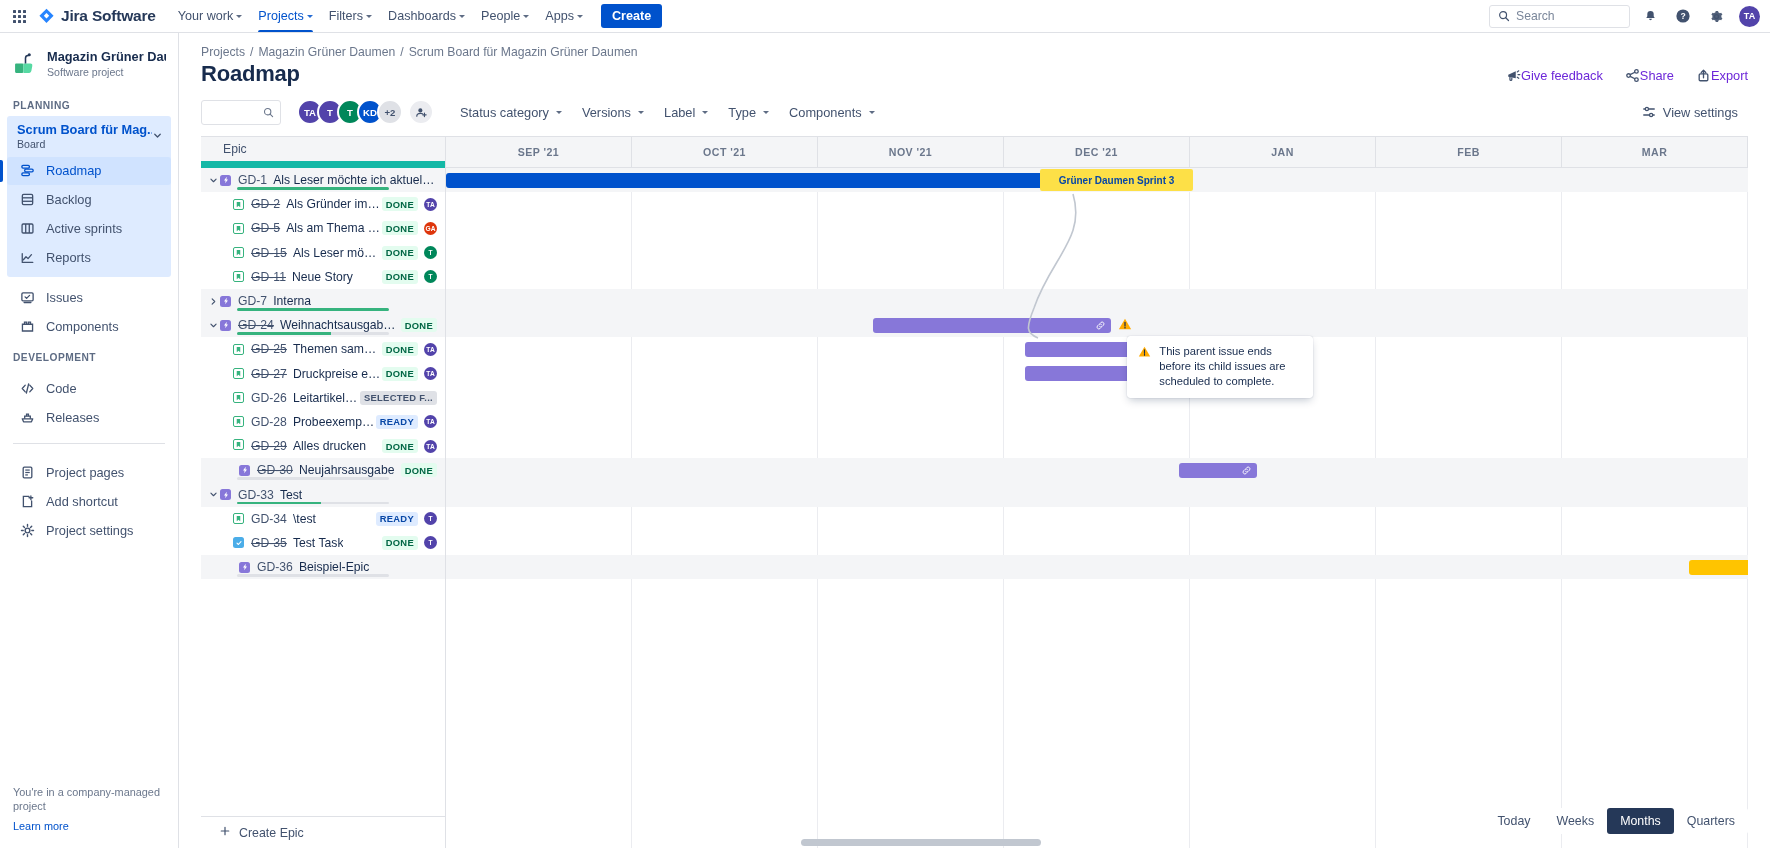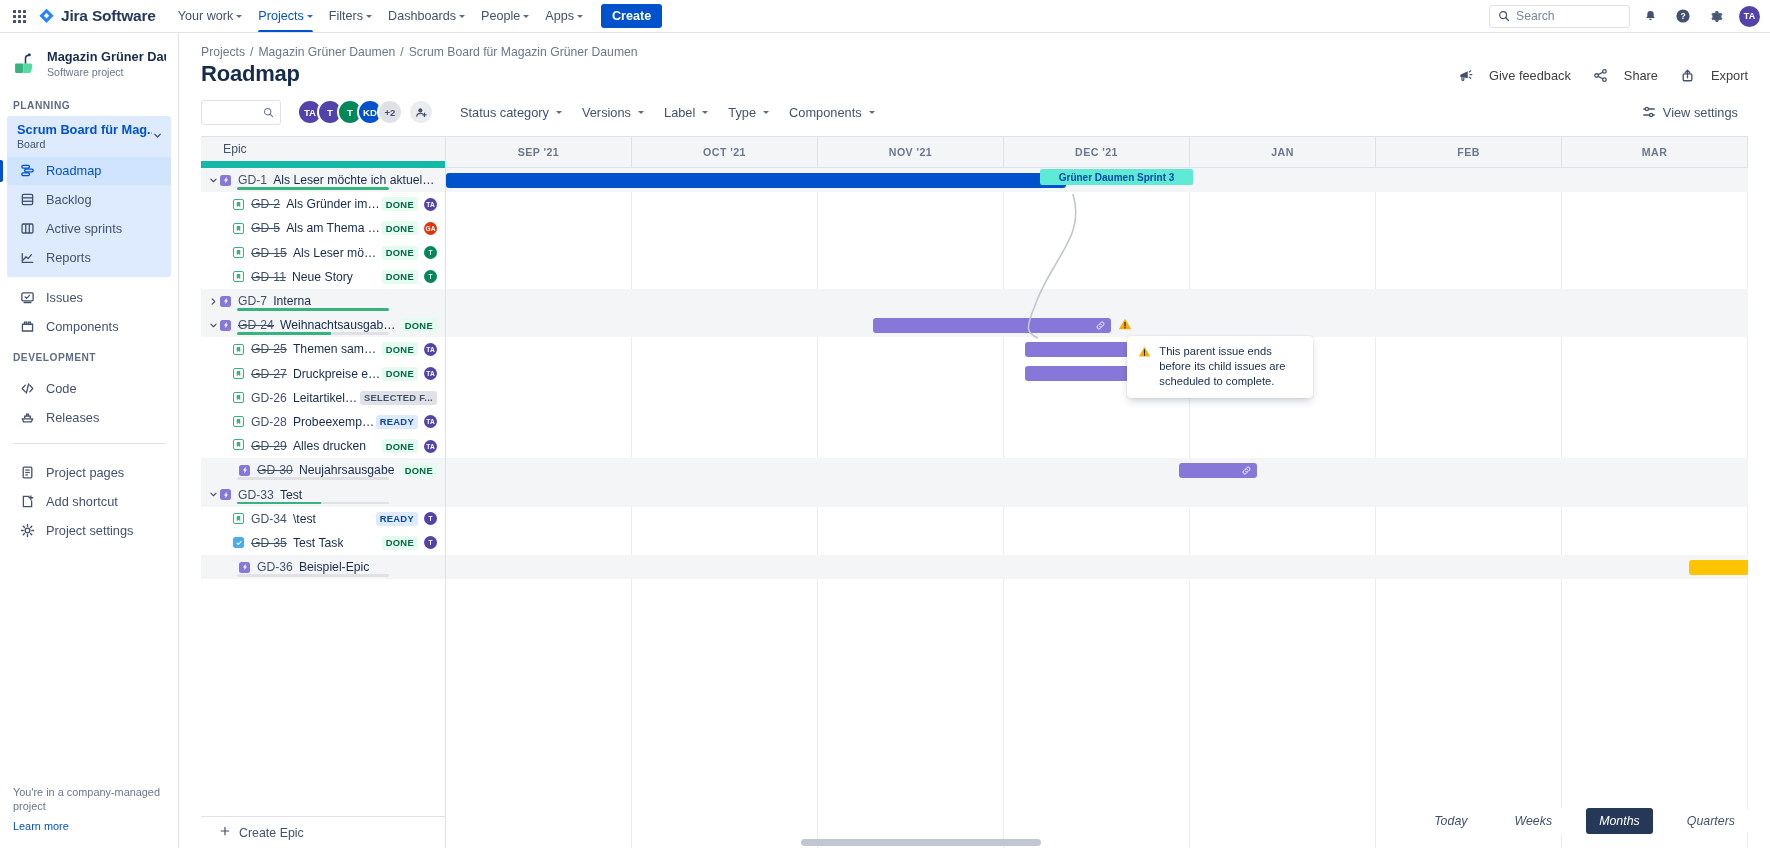--- a/index.html
+++ b/index.html
@@ -79,21 +79,21 @@
 
   
   .main { flex: 1; display: flex; flex-direction: column; min-width: 0; background: #fff; position: relative; }
   .main-head { padding: 12px 22px 0 22px; }
   .crumbs { display: flex; align-items: center; gap: 5px; font-size: 12.2px; color: #6B778C; }
   .crumbs a { color: #6B778C; text-decoration: none; cursor: pointer; }
   .crumbs .sep { color: #6B778C; }
   .title-row { display: flex; align-items: flex-end; margin-top: 2px; }
   .pg-title { font-size: 22px; font-weight: 600; color: #172B4D; letter-spacing: -.2px; }
   .head-actions { margin-left: auto; display: flex; align-items: center; gap: 22px; padding-bottom: 4px; }
-  .hact { display: flex; align-items: center; gap: 16px; font-size: 12.8px; color: #404040; cursor: pointer; white-space: nowrap; }
+  .hact { display: flex; align-items: center; gap: 0; font-size: 12.8px; color: #6d28d9; cursor: pointer; white-space: nowrap; }
 
   
   .toolbar { display: flex; align-items: center; padding: 12px 22px 11px 22px; gap: 0; }
   .tb-search { width: 80px; height: 25px; border: 1px solid #DFE1E6; border-radius: 3px; display: flex; align-items: center; padding: 0 6px; cursor: text; }
   .tb-search .grow { flex: 1; }
   .avstack { display: flex; align-items: center; margin-left: 16px; }
   .av { width: 26px; height: 26px; border-radius: 50%; border: 2px solid #fff; margin-left: -6px;
         display: flex; align-items: center; justify-content: center; font-size: 9.6px; font-weight: 700; color: #fff; cursor: pointer; }
   .av:first-child { margin-left: 0; }
   .av.more { background: #DFE1E6; color: #42526E; font-weight: 600; }
@@ -132,35 +132,35 @@
   .rightcol { flex: 1; position: relative; overflow: hidden; }
   .months { height: 31px; display: flex; border-bottom: 1px solid #DFE1E6; position: relative; }
   .mcell { flex: 1; border-right: 1px solid #DFE1E6; display: flex; align-items: center; justify-content: center;
            font-size: 10.6px; font-weight: 600; letter-spacing: .45px; color: #6B778C; background: #F4F5F7; }
   .gridarea { position: absolute; top: 31px; left: 0; right: 0; bottom: 0; display: flex; }
   .gcell { flex: 1; border-right: 1px solid #EBECF0; }
   .rowbands { position: absolute; top: 31px; left: 0; right: 0; bottom: 0; }
   .band { height: 24.2px; }
   .band.epic { background: #F4F5F7; }
   .bars { position: absolute; top: 31px; left: 0; right: 0; bottom: 0; }
-  .sprintbar { position: absolute; height: 16px; background: #5eead4; border-radius: 2px; display: flex;
+  .sprintbar { position: absolute; height: 22px; background: #fde047; border-radius: 2px; display: flex;
                align-items: center; justify-content: center; font-size: 10px; font-weight: 700; color: #0747A6; white-space: nowrap; }
   .bar { position: absolute; height: 15px; border-radius: 3px; display: flex; align-items: center; cursor: pointer; }
   .bar.blue { background: #0052CC; }
   .bar.purple { background: #8777D9; }
   .bar.yellow { background: #FFC400; }
   .bar .lnk { margin-left: auto; margin-right: 5px; color: #fff; opacity: .95; display: flex; }
   .warn { position: absolute; width: 14px; height: 14px; cursor: pointer; }
   .tooltip { position: absolute; background: #fff; border-radius: 3px; padding: 8px 11px; width: 186px;
              box-shadow: 0 4px 8px -2px rgba(9,30,66,.25), 0 0 1px rgba(9,30,66,.31); display: flex; gap: 8px; z-index: 20; }
   .tooltip .tt { font-size: 11.2px; color: #172B4D; line-height: 1.35; }
   .dep { position: absolute; pointer-events: none; }
 
   
-  .zoomctl { position: absolute; right: 22px; bottom: 14px; display: flex; align-items: center; gap: 21px; z-index: 30; font-style: italic; }
+  .zoomctl { position: absolute; right: 22px; bottom: 14px; display: flex; align-items: center; gap: 0; z-index: 30; }
   .zbtn { font-size: 12.4px; color: #42526E; background: #fff; border-radius: 3px; padding: 6px 13px; cursor: pointer; white-space: nowrap; }
   .zbtn.on { background: #253858; color: #fff; font-weight: 500; }
   .hscroll { position: absolute; left: 600px; bottom: 2px; width: 240px; height: 7px; background: #C1C7D0; border-radius: 4px; cursor: pointer; z-index: 25; }
 </style>
 </head>
 <body>
 
 <div class="app">
 
   <div class="topnav">

